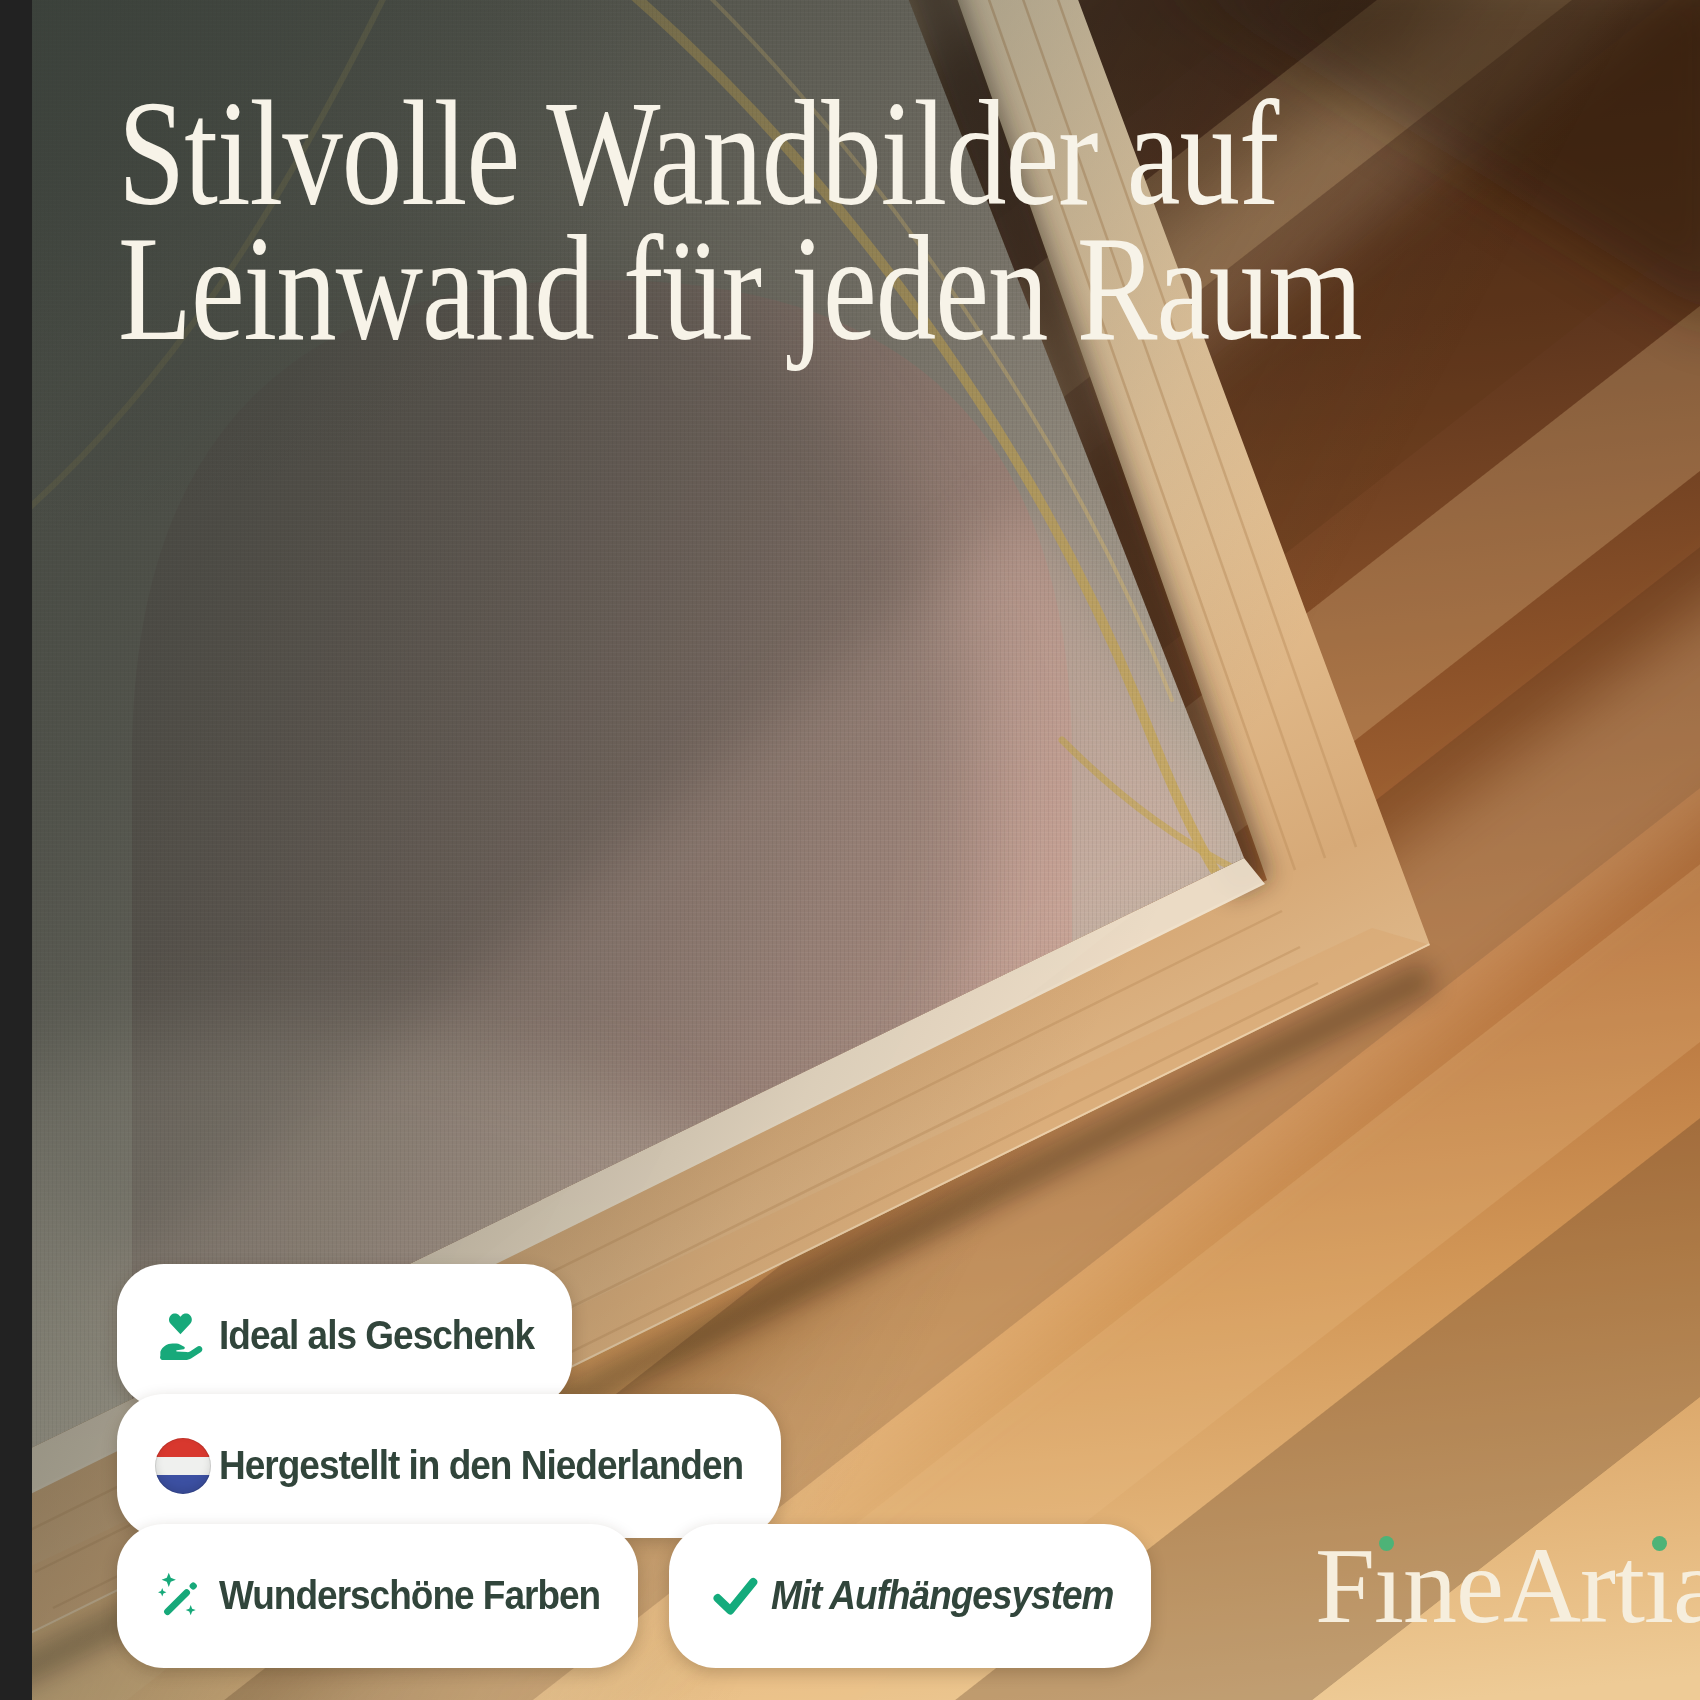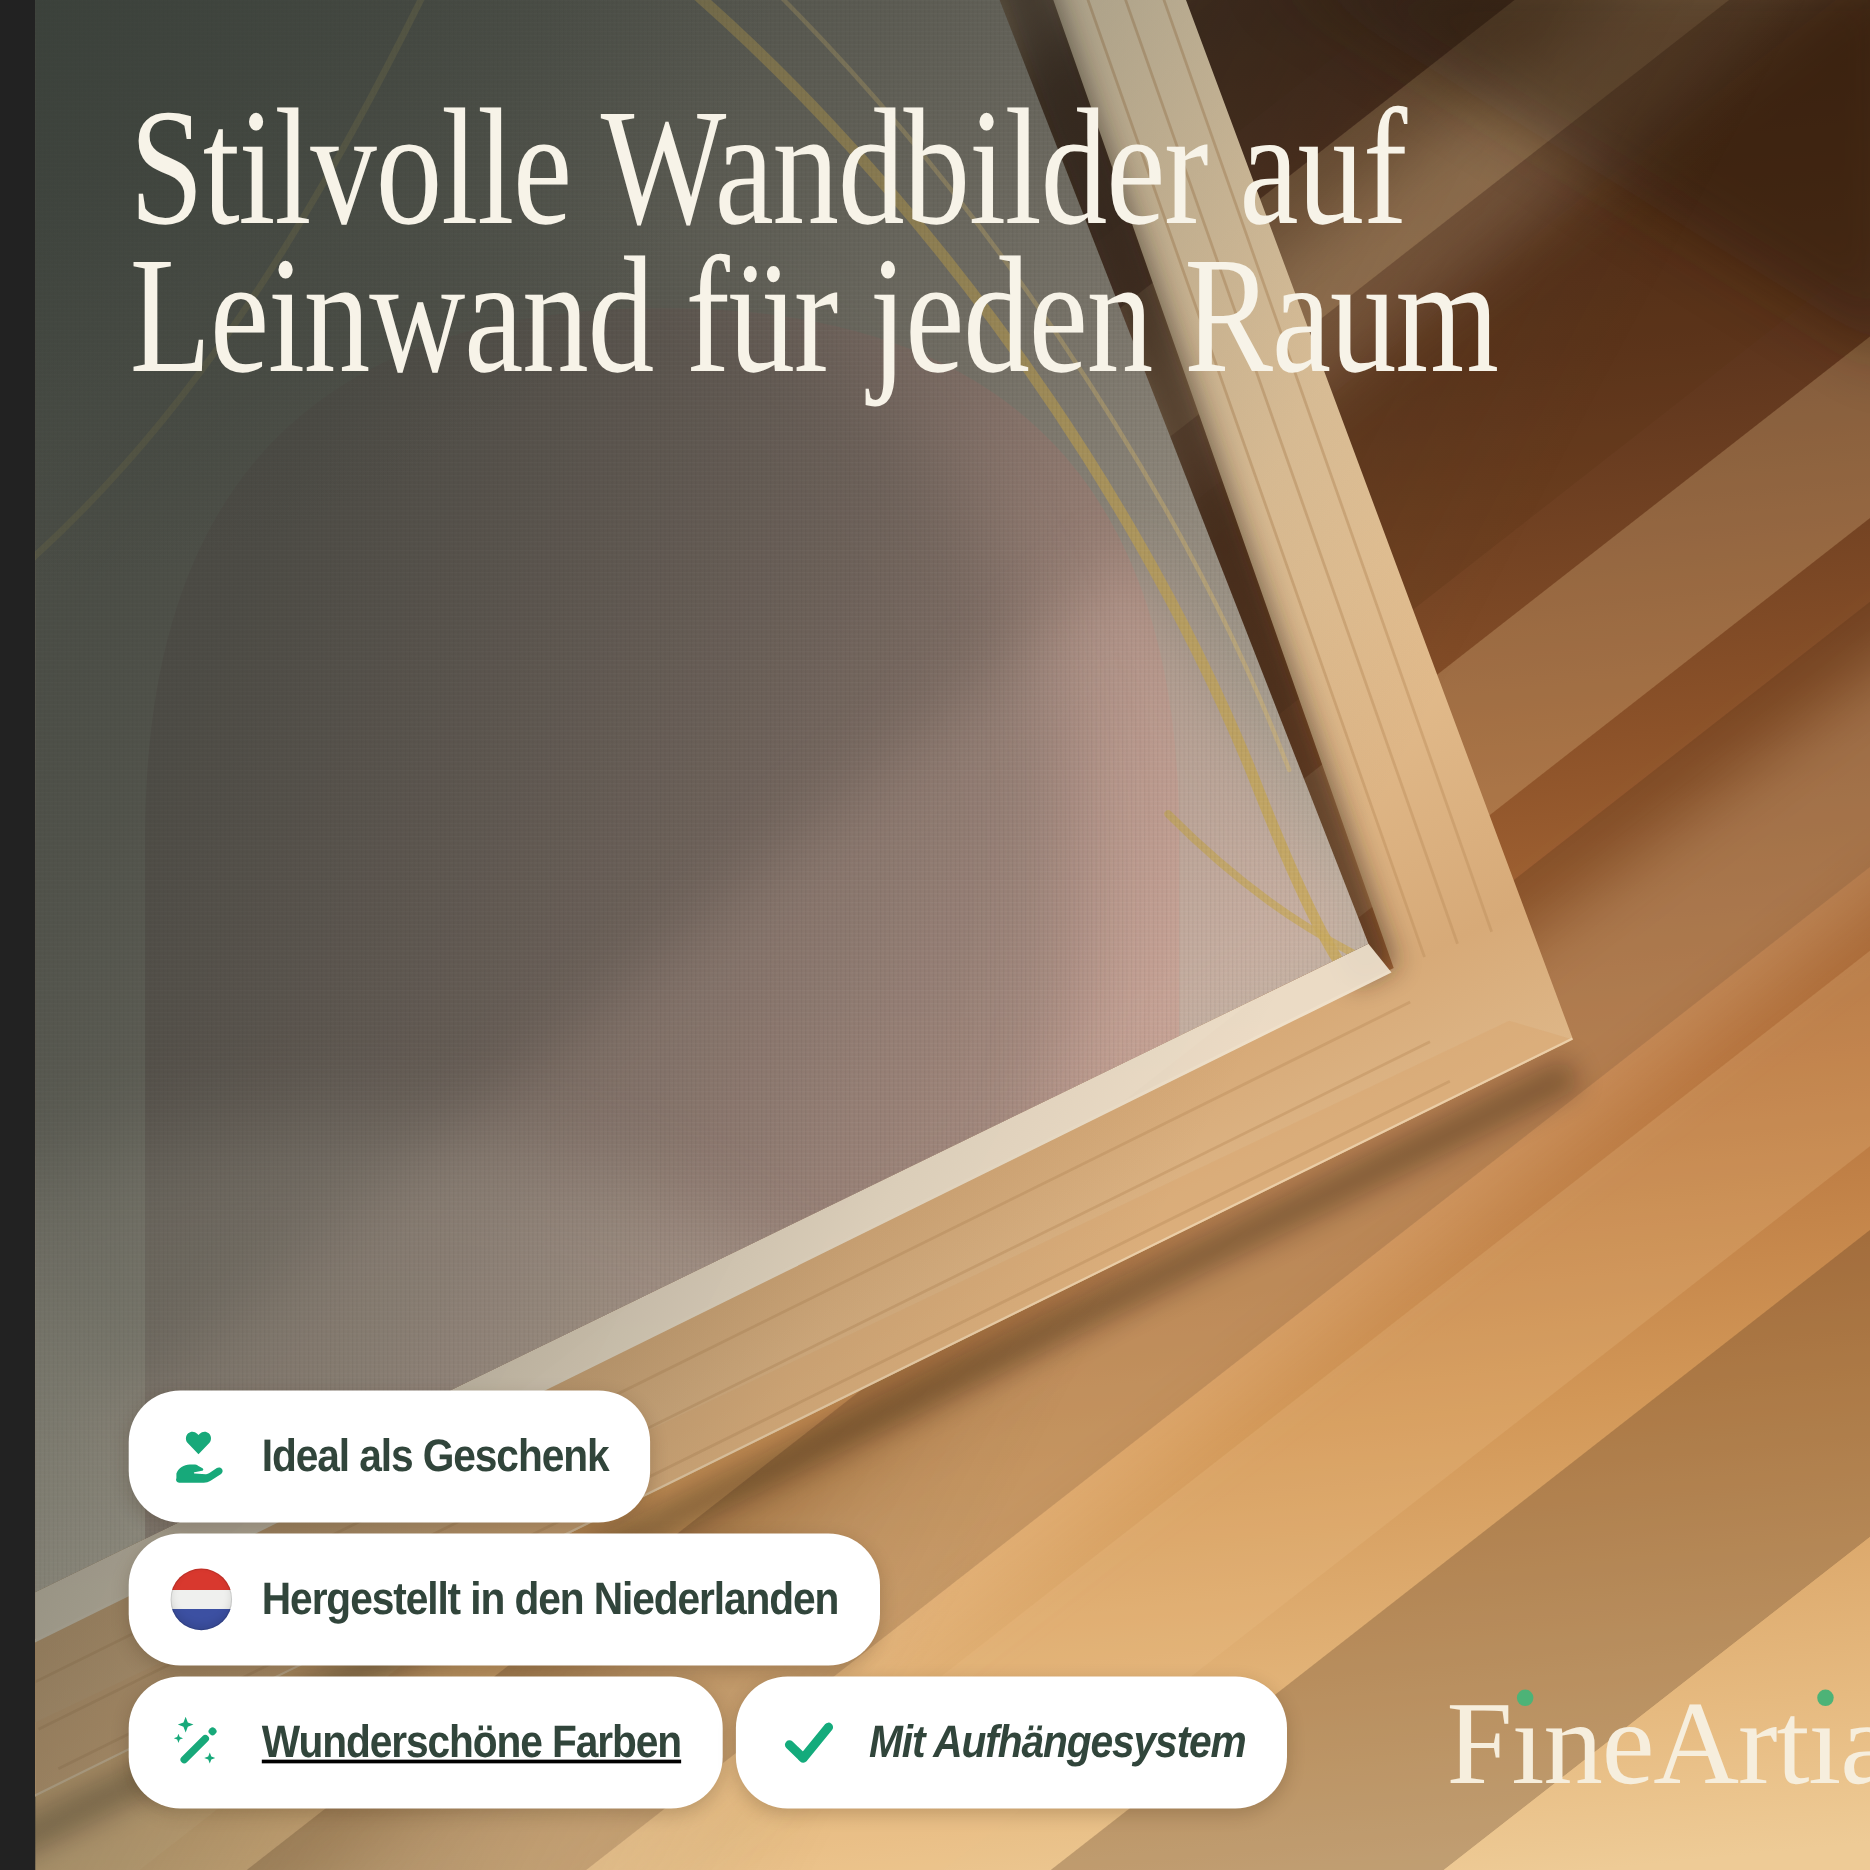--- a/index.html
+++ b/index.html
@@ -12,29 +12,29 @@
       linear-gradient(118deg, rgba(54,61,55,0.80) 0%, rgba(54,61,55,0.62) 18%,
                       rgba(54,61,55,0.34) 38%, rgba(54,61,55,0.10) 52%, rgba(54,61,55,0) 62%);}
   
   .headline{position:absolute;left:86px;top:85px;margin:0;width:1420px;
     font-family:"Liberation Serif",serif;font-weight:400;
     font-size:121px;line-height:108px;letter-spacing:-1px;color:#f7f3e8;
     transform:scaleY(1.25);transform-origin:top left;}
   .headline span{display:block;white-space:nowrap;}
   
   .pill{position:absolute;height:120px;border-radius:47px;background:#ffffff;
-    display:flex;align-items:center;gap:27px;padding:0 38px;
+    display:flex;align-items:center;gap:8px;padding:12px 38px;
     box-shadow:0 5px 16px rgba(50,30,14,0.22);}
   .pill .ico{width:56px;height:56px;flex:0 0 auto;display:flex;
     align-items:center;justify-content:center;}
   .pill .lbl{display:inline-block;font-weight:700;font-size:37px;letter-spacing:-1px;
     color:#31453b;white-space:nowrap;transform:scaleY(1.12);transform-origin:center;}
   .pill-1{left:85px;top:1264px;}
   .pill-2{left:85px;top:1394px;justify-content:flex-end;}
-  .pill-3{left:85px;top:1524px;text-decoration:underline;}
+  .pill-3{left:85px;top:1524px;}
   .pill-4{left:637px;top:1524px;font-style:italic;}
   .flag{width:56px;height:56px;border-radius:50%;
     background:linear-gradient(180deg,#d8382e 0 34%,#eff0ee 34% 66%,#3c50a2 66% 100%);
     box-shadow:inset 0 0 0 1px rgba(0,0,0,0.10), inset 0 -4px 8px rgba(0,0,0,0.12);}
   
   .brand{position:absolute;left:1283px;top:1524px;width:420px;height:140px;}
   .brand-text{position:absolute;left:0;top:0;white-space:nowrap;
     font-family:Liberation Serif, serif;font-size:108px;line-height:124px;
     letter-spacing:-1px;color:#f6eedd;}
   .brand .dot{position:absolute;width:15px;height:15px;border-radius:50%;

